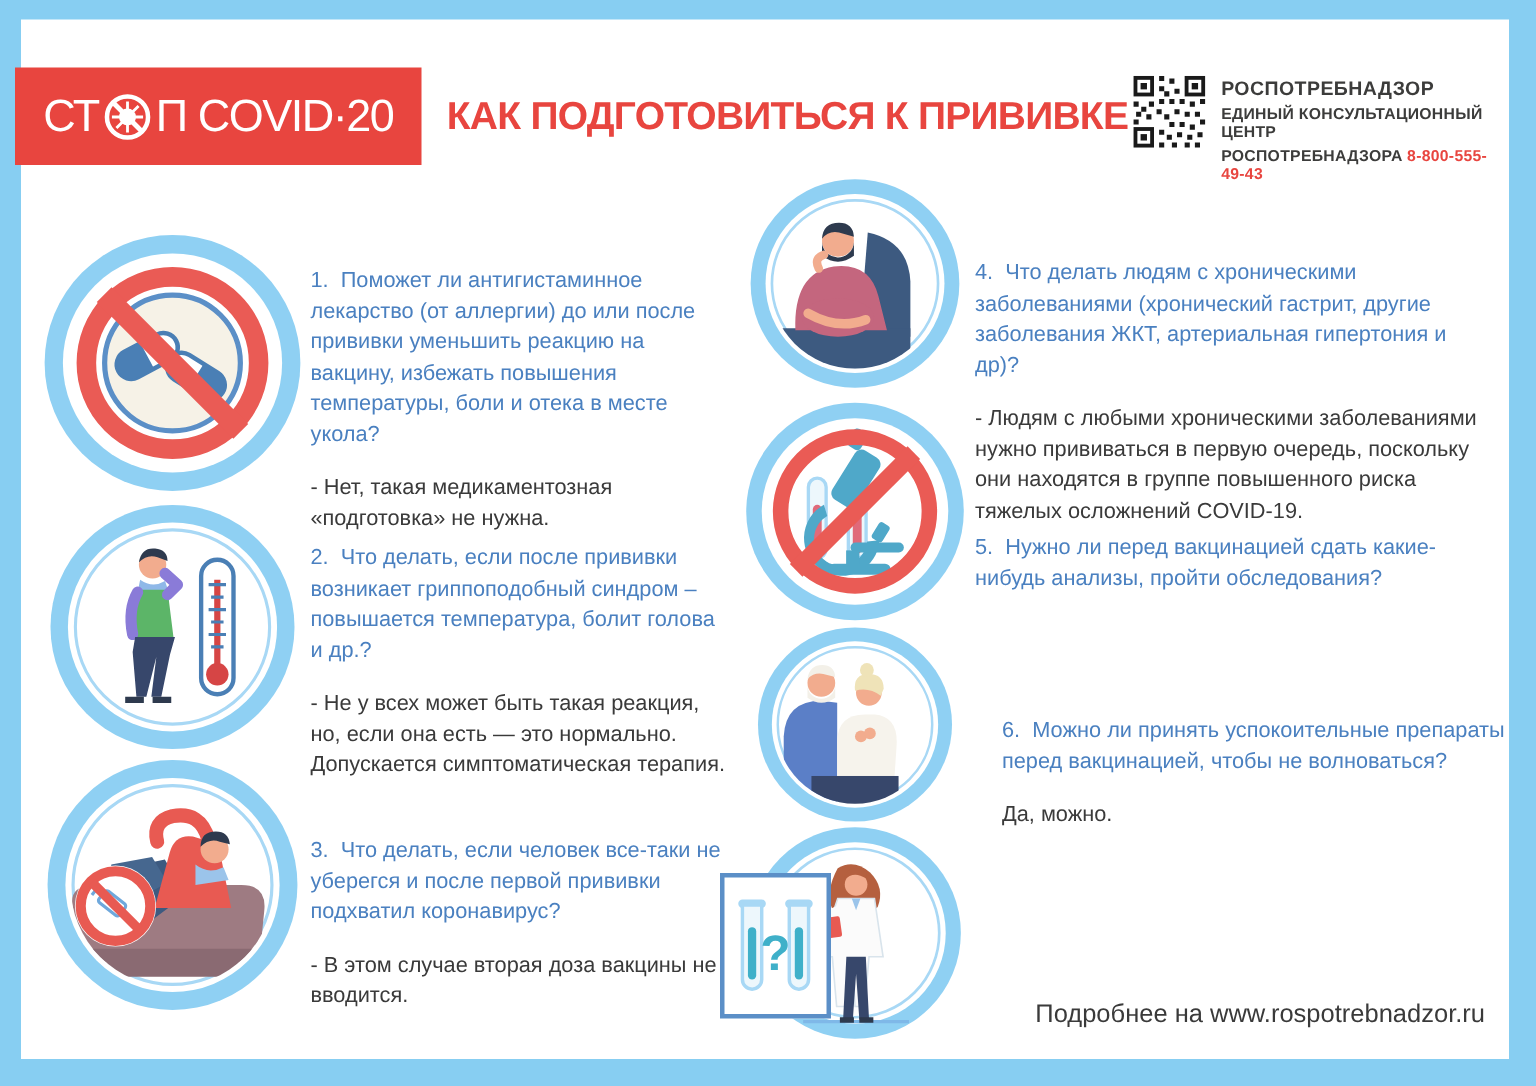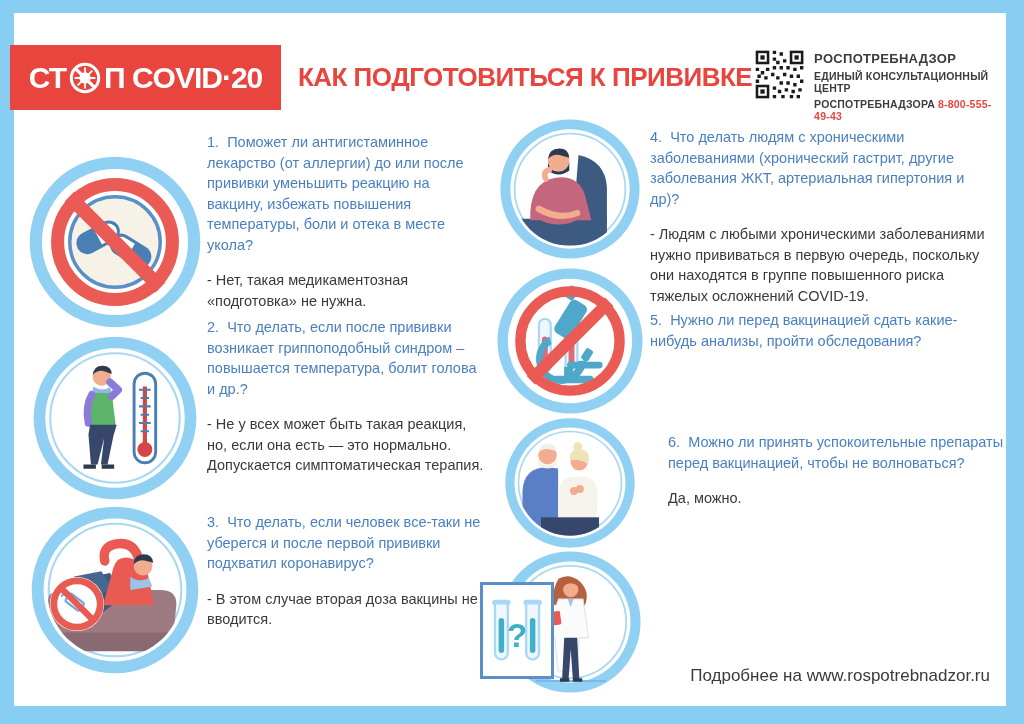--- a/index.html
+++ b/index.html
@@ -12,35 +12,35 @@
   }
   .page {
     position:absolute; left:14px; top:13px; width:992px; height:693px;
     background:#FFFFFF;
   }
   
   .banner {
     position:absolute; left:-4px; top:32px; width:271px; height:65px;
     background:#E8453F; display:flex; align-items:center; justify-content:center; gap:2px;
   }
-  .banner-txt { color:#fff; font-weight:bold; font-size:30px; letter-spacing:-1px; }
+  .banner-txt { color:#fff; font-weight:normal; font-size:30px; letter-spacing:-1px; }
   .virus-badge { width:34px; height:34px; display:inline-block; }
   .title {
     position:absolute; left:276px; top:32px; width:470px; height:65px;
     display:flex; align-items:center; justify-content:center; text-align:left;
     color:#E8453F; font-weight:bold; font-size:26px; letter-spacing:-0.5px;
   }
   .agency { position:absolute; left:740px; top:33px; display:flex; gap:9px; align-items:flex-start; }
   .qr { width:57px; height:57px; }
   .agency-name { font-size:13px; font-weight:bold; color:#3C3C3B; margin-top:5px; letter-spacing:0.3px; }
   .agency-line { font-size:10.5px; font-weight:bold; color:#3C3C3B; margin-top:4px; letter-spacing:0.2px; }
   .phone { color:#E8453F; margin-left:3px; }
   
   .qa { position:absolute; }
-  .q { color:#4A80C0; font-size:14.5px; line-height:1.42; white-space:pre-wrap; }
+  .q { color:#4A80C0; font-size:14.5px; line-height:1.42; white-space:pre-wrap;margin-top:45px; }
   .a { color:#3A3A3A; font-size:14.5px; line-height:1.42; margin-top:15px; white-space:pre-wrap; }
   
   .circle { position:absolute; }
   .circle svg, .badge svg, .panel svg, .qr svg, .virus-badge svg { width:100%; height:100%; display:block; }
   .badge { position:absolute; }
   .panel {
     position:absolute; left:466px; top:569px; width:74px; height:97px;
     background:#fff; border:3px solid #5B8FC7; z-index:5;
   }
   .footer { position:absolute; right:16px; top:653px; font-size:17px; color:#3A3A3A; }

